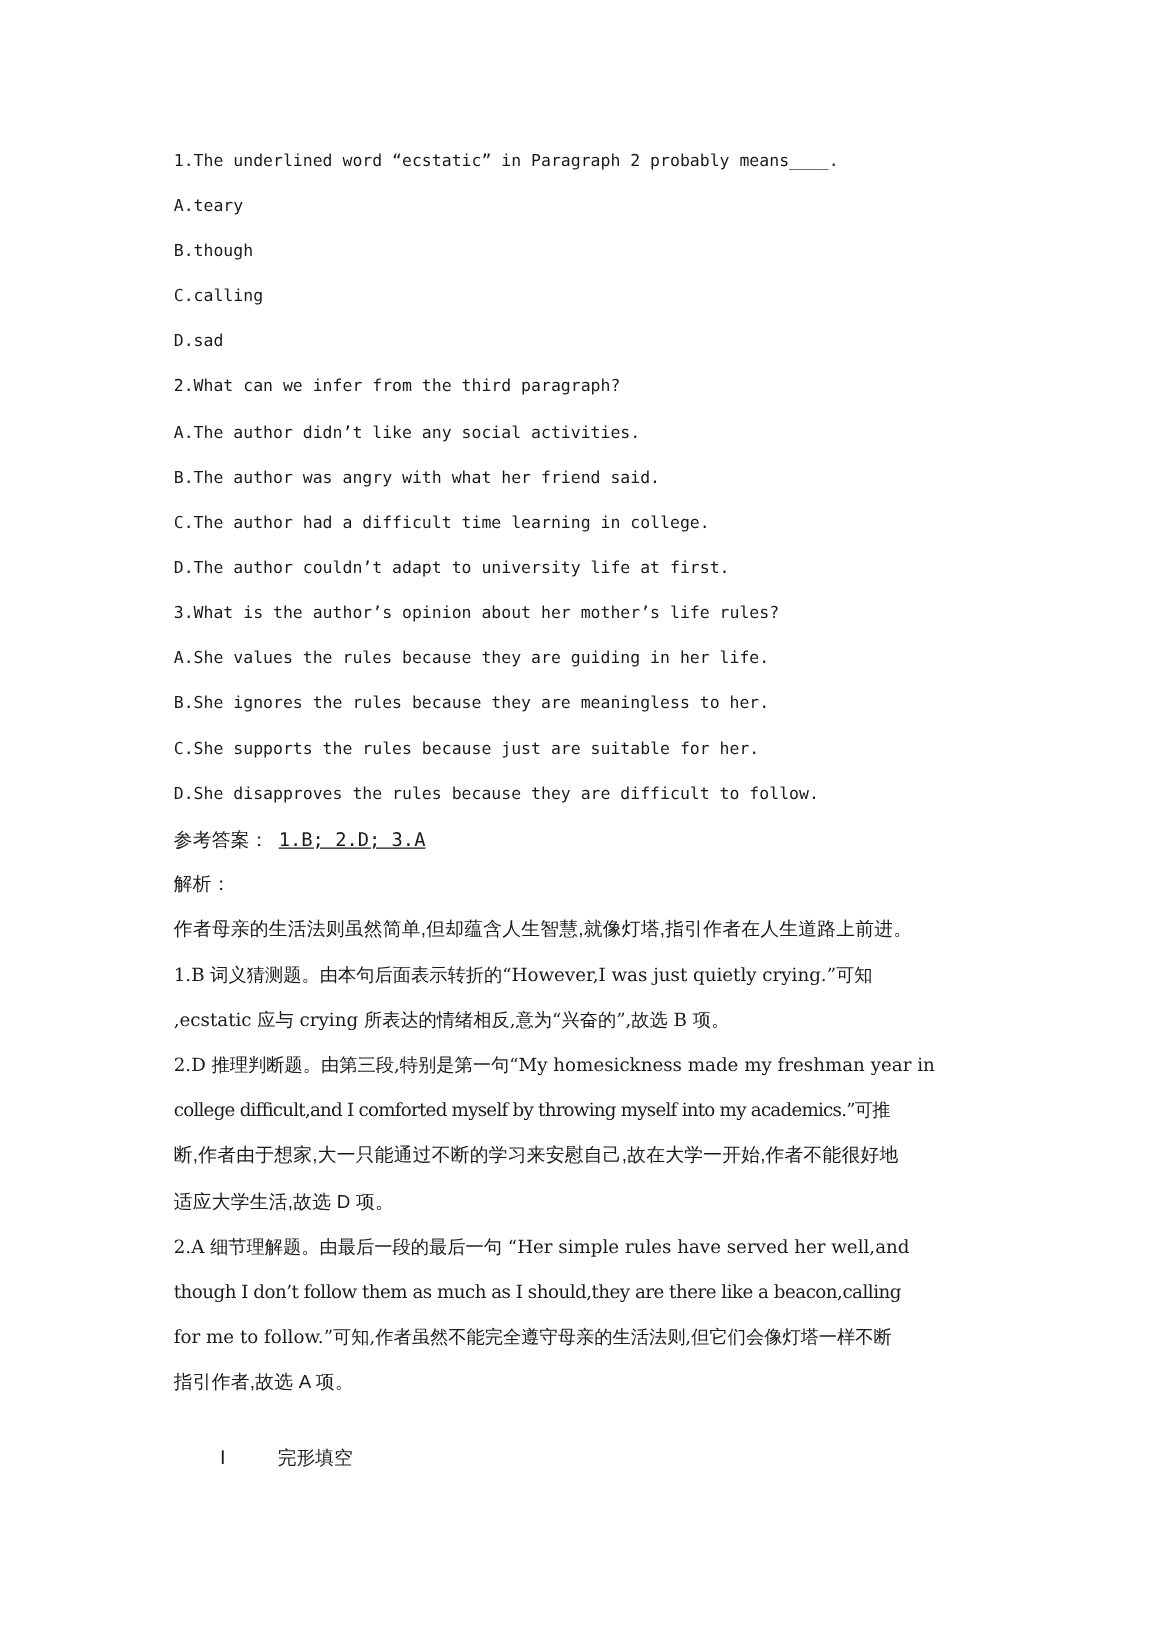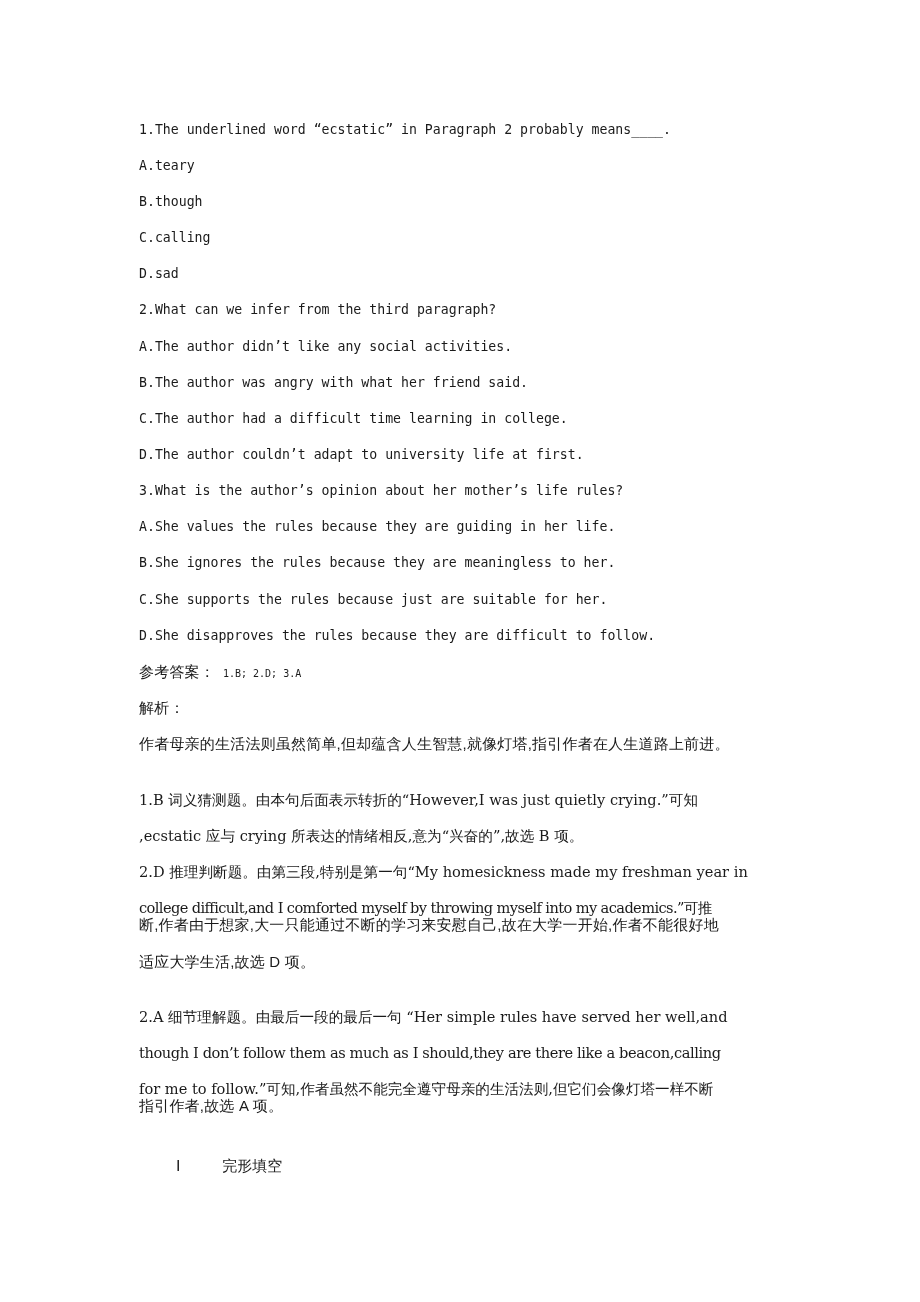--- a/index.html
+++ b/index.html
@@ -30,25 +30,25 @@
       letter-spacing: 0px;
     }
     .cjk {
       font-family: Liberation Sans, sans-serif;
       font-size: 15px;
       letter-spacing: 0.2px;
     }
     .mixed {
       font-family: "DejaVu Serif", "Liberation Serif", serif;
       font-size: 14.6px;
-      margin-top: 19px;
     }
     .mono-inline {
       font-family: "DejaVu Sans Mono", "Liberation Mono", monospace;
-      font-size: 10px;
+      font-size: 15px;
+      text-decoration: underline;
     }
     .section-heading {
       position: absolute;
       left: 176px;
       top: 1157px;
       font-family: Liberation Sans, sans-serif;
       font-size: 15px;
       white-space: nowrap;
     }
     .section-heading .roman {

